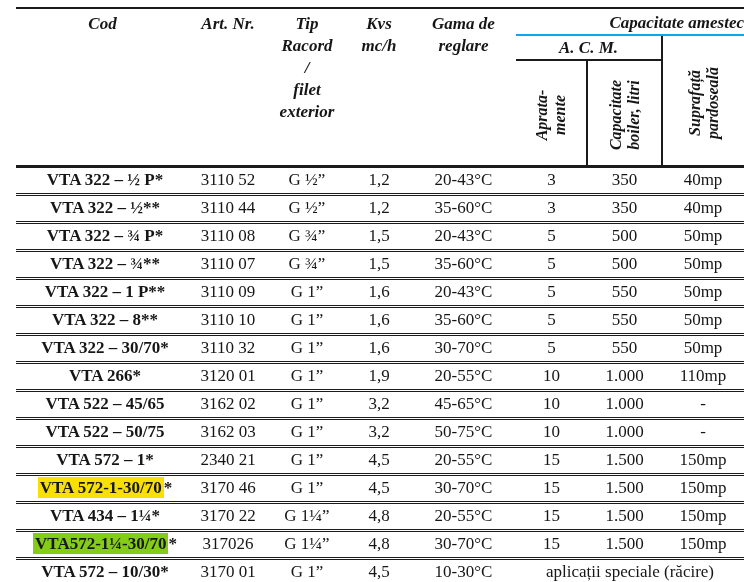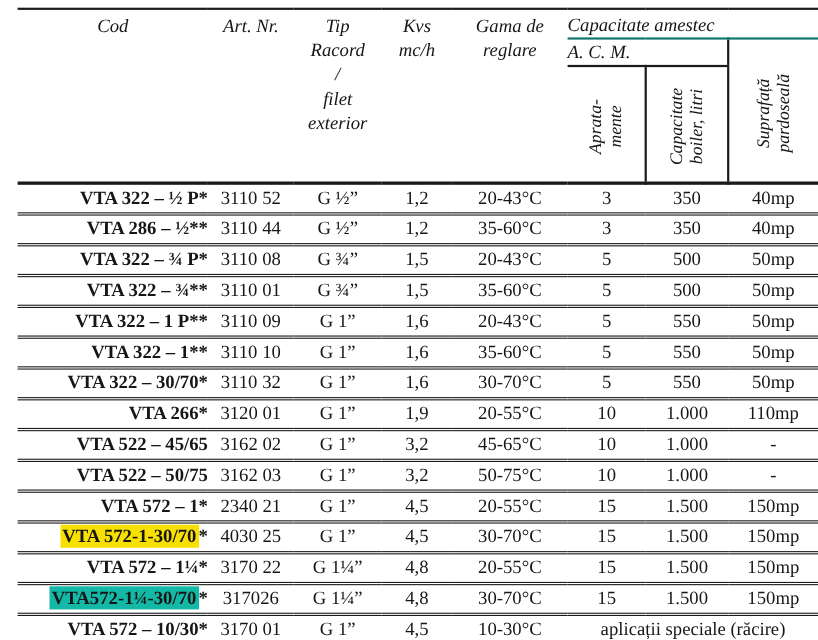--- a/index.html
+++ b/index.html
@@ -7,40 +7,40 @@
     width:744px;height:582px;overflow:hidden;background:#ffffff;
     font-family:"Liberation Serif", serif;color:#161616;
   }
   table{
     border-collapse:collapse;table-layout:fixed;width:728px;
     margin:7px 0 0 16px;
     border-top:2px solid #1b1b1b;
     border-bottom:3px solid #1b1b1b;
   }
   thead{border-bottom:3px solid #1b1b1b;}
-  th{font-weight:normal;font-style:italic;font-size:17px;padding:0;}
+  th{font-weight:bold;font-style:italic;font-size:17px;padding:0;}
   .h-top{vertical-align:top;text-align:center;padding-top:4px;line-height:1.3;}
   .hr-a{height:27px;} .hr-b{height:25px;} .hr-c{height:106px;}
-  .h-group{vertical-align:top;text-align:left;padding-top:4px;border-bottom:2px solid #0f766e;}
-  .h-acm{vertical-align:middle;text-align:left;border-bottom:2px solid #1b1b1b;margin-top:15px;}
+  .h-group{vertical-align:top;text-align:right;padding-top:4px;border-bottom:2px solid #0ea5e9;}
+  .h-acm{vertical-align:middle;text-align:center;border-bottom:2px solid #1b1b1b;margin-top:15px;}
   .sup-col{border-left:2px solid #1b1b1b;}
   .boiler-col{border-left:2px solid #1b1b1b;}
   .rot-cell{position:relative;}
   .rot{
     position:absolute;left:50%;top:52%;
     transform:translate(-50%,-50%) rotate(-90deg);
     font-style:italic;font-size:16px;line-height:1.1;
     white-space:nowrap;text-align:center;
   }
   tbody td{
     height:25px;font-size:17px;text-align:center;padding:0;
     vertical-align:middle;white-space:nowrap;
   }
   tbody tr + tr td{border-top:3px double #1b1b1b;}
-  td.cod{text-align:right;padding-left:5px;font-weight:bold;}
+  td.cod{text-align:center;padding-left:5px;font-weight:bold;}
   td.note{text-align:center;}
   .hl{padding:1px 2px;}
 </style>
 </head>
 <body>
 
 <table>
   <colgroup>
     <col style="width:173px">
       <col style="width:78px">
@@ -101,61 +101,61 @@
         <td class="cod">VTA 322 – ½ P*</td>
         <td>3110 52</td>
         <td>G ½”</td>
         <td>1,2</td>
         <td>20-43°C</td>
         <td>3</td>
         <td>350</td>
         <td>40mp</td>
       </tr>
       <tr>
-        <td class="cod">VTA 286 – ½**</td>
+        <td class="cod">VTA 322 – ½**</td>
         <td>3110 44</td>
         <td>G ½”</td>
         <td>1,2</td>
         <td>35-60°C</td>
         <td>3</td>
         <td>350</td>
         <td>40mp</td>
       </tr>
       <tr>
         <td class="cod">VTA 322 – ¾ P*</td>
         <td>3110 08</td>
         <td>G ¾”</td>
         <td>1,5</td>
         <td>20-43°C</td>
         <td>5</td>
         <td>500</td>
         <td>50mp</td>
       </tr>
       <tr>
         <td class="cod">VTA 322 – ¾**</td>
-        <td>3110 01</td>
+        <td>3110 07</td>
         <td>G ¾”</td>
         <td>1,5</td>
         <td>35-60°C</td>
         <td>5</td>
         <td>500</td>
         <td>50mp</td>
       </tr>
       <tr>
         <td class="cod">VTA 322 – 1 P**</td>
         <td>3110 09</td>
         <td>G 1”</td>
         <td>1,6</td>
         <td>20-43°C</td>
         <td>5</td>
         <td>550</td>
         <td>50mp</td>
       </tr>
       <tr>
-        <td class="cod">VTA 322 – 1**</td>
+        <td class="cod">VTA 322 – 8**</td>
         <td>3110 10</td>
         <td>G 1”</td>
         <td>1,6</td>
         <td>35-60°C</td>
         <td>5</td>
         <td>550</td>
         <td>50mp</td>
       </tr>
       <tr>
         <td class="cod">VTA 322 – 30/70*</td>
@@ -202,40 +202,40 @@
         <td>2340 21</td>
         <td>G 1”</td>
         <td>4,5</td>
         <td>20-55°C</td>
         <td>15</td>
         <td>1.500</td>
         <td>150mp</td>
       </tr>
       <tr>
         <td class="cod"><span class="hl" style="background: rgb(248, 224, 3);">VTA 572-1-30/70</span>*</td>
-        <td>4030 25</td>
+        <td>3170 46</td>
         <td>G 1”</td>
         <td>4,5</td>
         <td>30-70°C</td>
         <td>15</td>
         <td>1.500</td>
         <td>150mp</td>
       </tr>
       <tr>
-        <td class="cod">VTA 572 – 1¼*</td>
+        <td class="cod">VTA 434 – 1¼*</td>
         <td>3170 22</td>
         <td>G 1¼”</td>
         <td>4,8</td>
         <td>20-55°C</td>
         <td>15</td>
         <td>1.500</td>
         <td>150mp</td>
       </tr>
       <tr>
-        <td class="cod"><span class="hl" style="background: #14b8a6;">VTA572-1¼-30/70</span>*</td>
+        <td class="cod"><span class="hl" style="background: #84cc16;">VTA572-1¼-30/70</span>*</td>
         <td>317026</td>
         <td>G 1¼”</td>
         <td>4,8</td>
         <td>30-70°C</td>
         <td>15</td>
         <td>1.500</td>
         <td>150mp</td>
       </tr>
       <tr>
         <td class="cod">VTA 572 – 10/30*</td>

